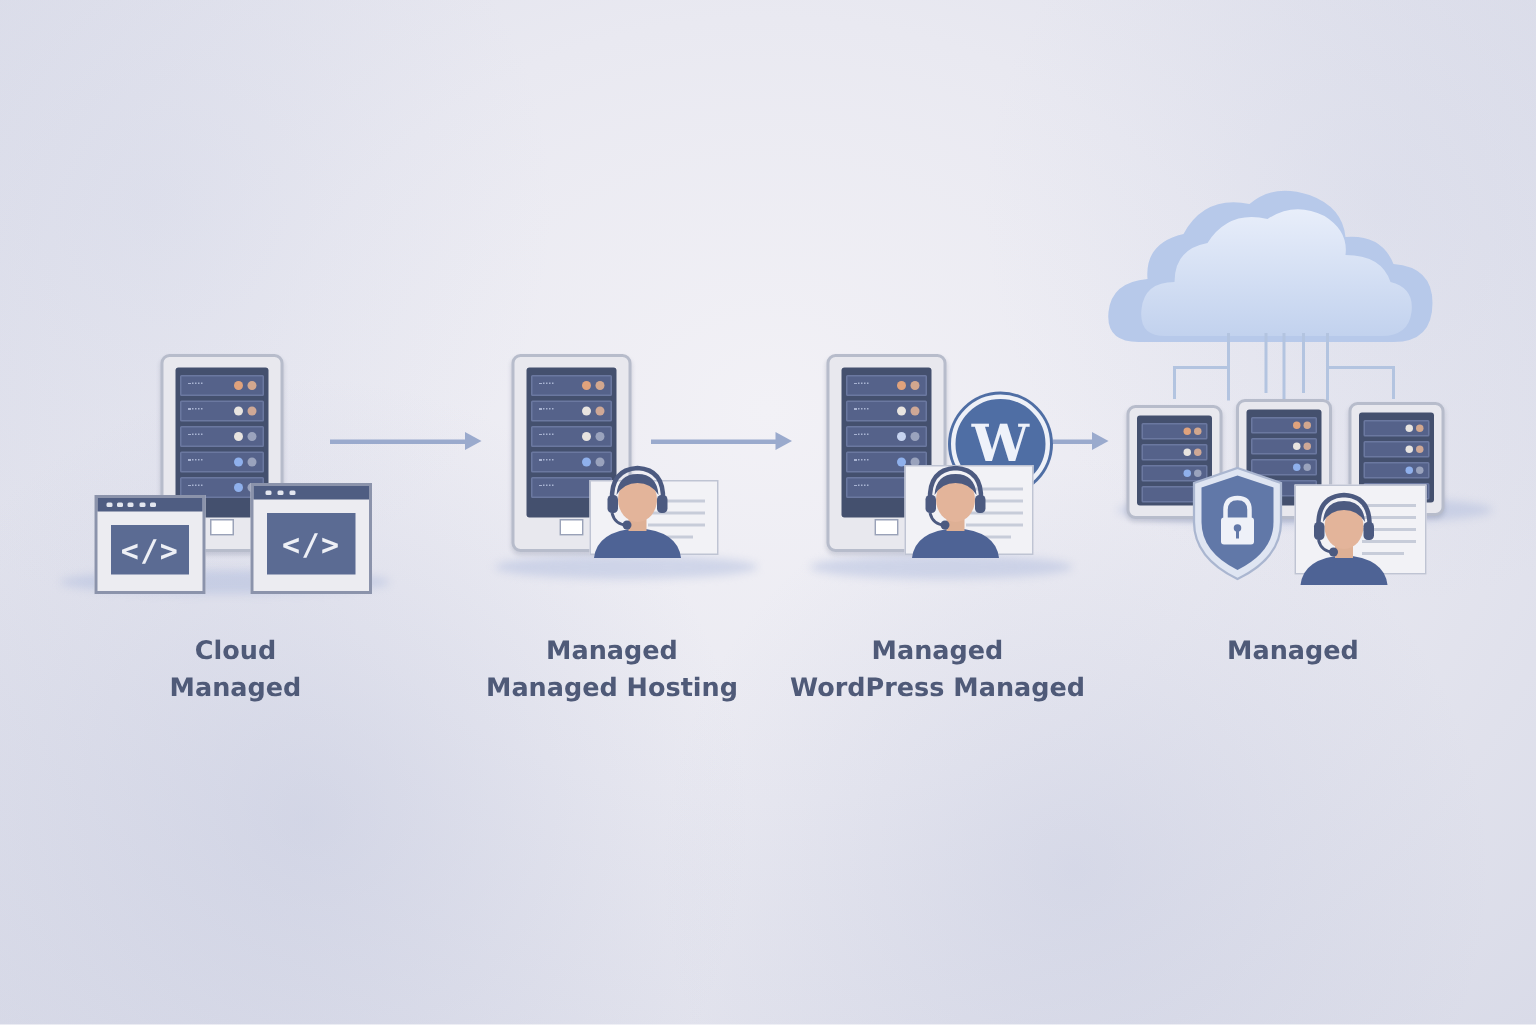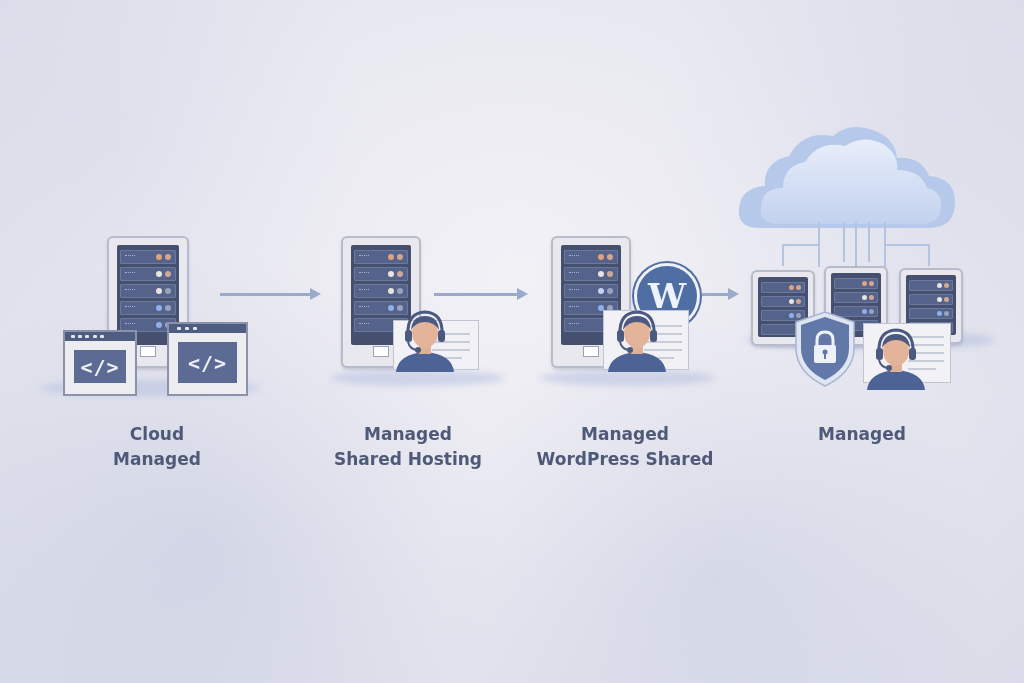--- a/index.html
+++ b/index.html
@@ -164,21 +164,21 @@
     <ellipse cx="35" cy="25" rx="13" ry="15" fill="#e3b49a"></ellipse>
     <path d="M21 22 Q22 8 35 8 Q48 8 49 22 Q44 14 35 14 Q26 14 21 22Z" fill="#4c5a80"></path>
     <path d="M18 26 Q17 5 35 4 Q53 5 52 26" fill="none" stroke="#4c5a80" stroke-width="3"></path>
     <rect x="15" y="22" width="7" height="12" rx="3" fill="#4c5a80"></rect>
     <rect x="48" y="22" width="7" height="12" rx="3" fill="#4c5a80"></rect>
     <path d="M18 34 Q20 42 28 42" fill="none" stroke="#4c5a80" stroke-width="2"></path>
     <circle cx="28" cy="42" r="3" fill="#4c5a80"></circle>
   </svg>
   <div class="label" style="left:408px;top:422px;">
     <div>Managed</div>
-    <div>Shared Hosting</div>
+    <div>Managed Hosting</div>
   </div>
 </div>
 
 <div class="arrow" style="left:434px;top:293px;width:85px;"></div>
 
 <div class="stage" style="left:0;top:0;">
   <div class="shadow" style="left:540px;top:370px;width:175px;"></div>
   <div class="tower" style="left:551px;top:236px;width:76px;height:128px;">
     <div class="rack" style="height:100px;">
       <div class="unit">
@@ -221,21 +221,21 @@
     <ellipse cx="35" cy="25" rx="13" ry="15" fill="#e3b49a"></ellipse>
     <path d="M21 22 Q22 8 35 8 Q48 8 49 22 Q44 14 35 14 Q26 14 21 22Z" fill="#4c5a80"></path>
     <path d="M18 26 Q17 5 35 4 Q53 5 52 26" fill="none" stroke="#4c5a80" stroke-width="3"></path>
     <rect x="15" y="22" width="7" height="12" rx="3" fill="#4c5a80"></rect>
     <rect x="48" y="22" width="7" height="12" rx="3" fill="#4c5a80"></rect>
     <path d="M18 34 Q20 42 28 42" fill="none" stroke="#4c5a80" stroke-width="2"></path>
     <circle cx="28" cy="42" r="3" fill="#4c5a80"></circle>
   </svg>
   <div class="label" style="left:625px;top:422px;">
     <div>Managed</div>
-    <div>WordPress Shared</div>
+    <div>WordPress Managed</div>
   </div>
 </div>
 
 <div class="arrow" style="left:702px;top:293px;width:28px;"></div>
 
 <div class="stage" style="left:0;top:0;">
   <div class="shadow" style="left:745px;top:330px;width:250px;height:20px;"></div>
   <svg class="cloud" style="left:737px;top:120px;" width="220" height="112" viewBox="0 0 220 112">
     <defs>
       <linearGradient id="cg" x1="0" y1="0" x2="0" y2="1">

